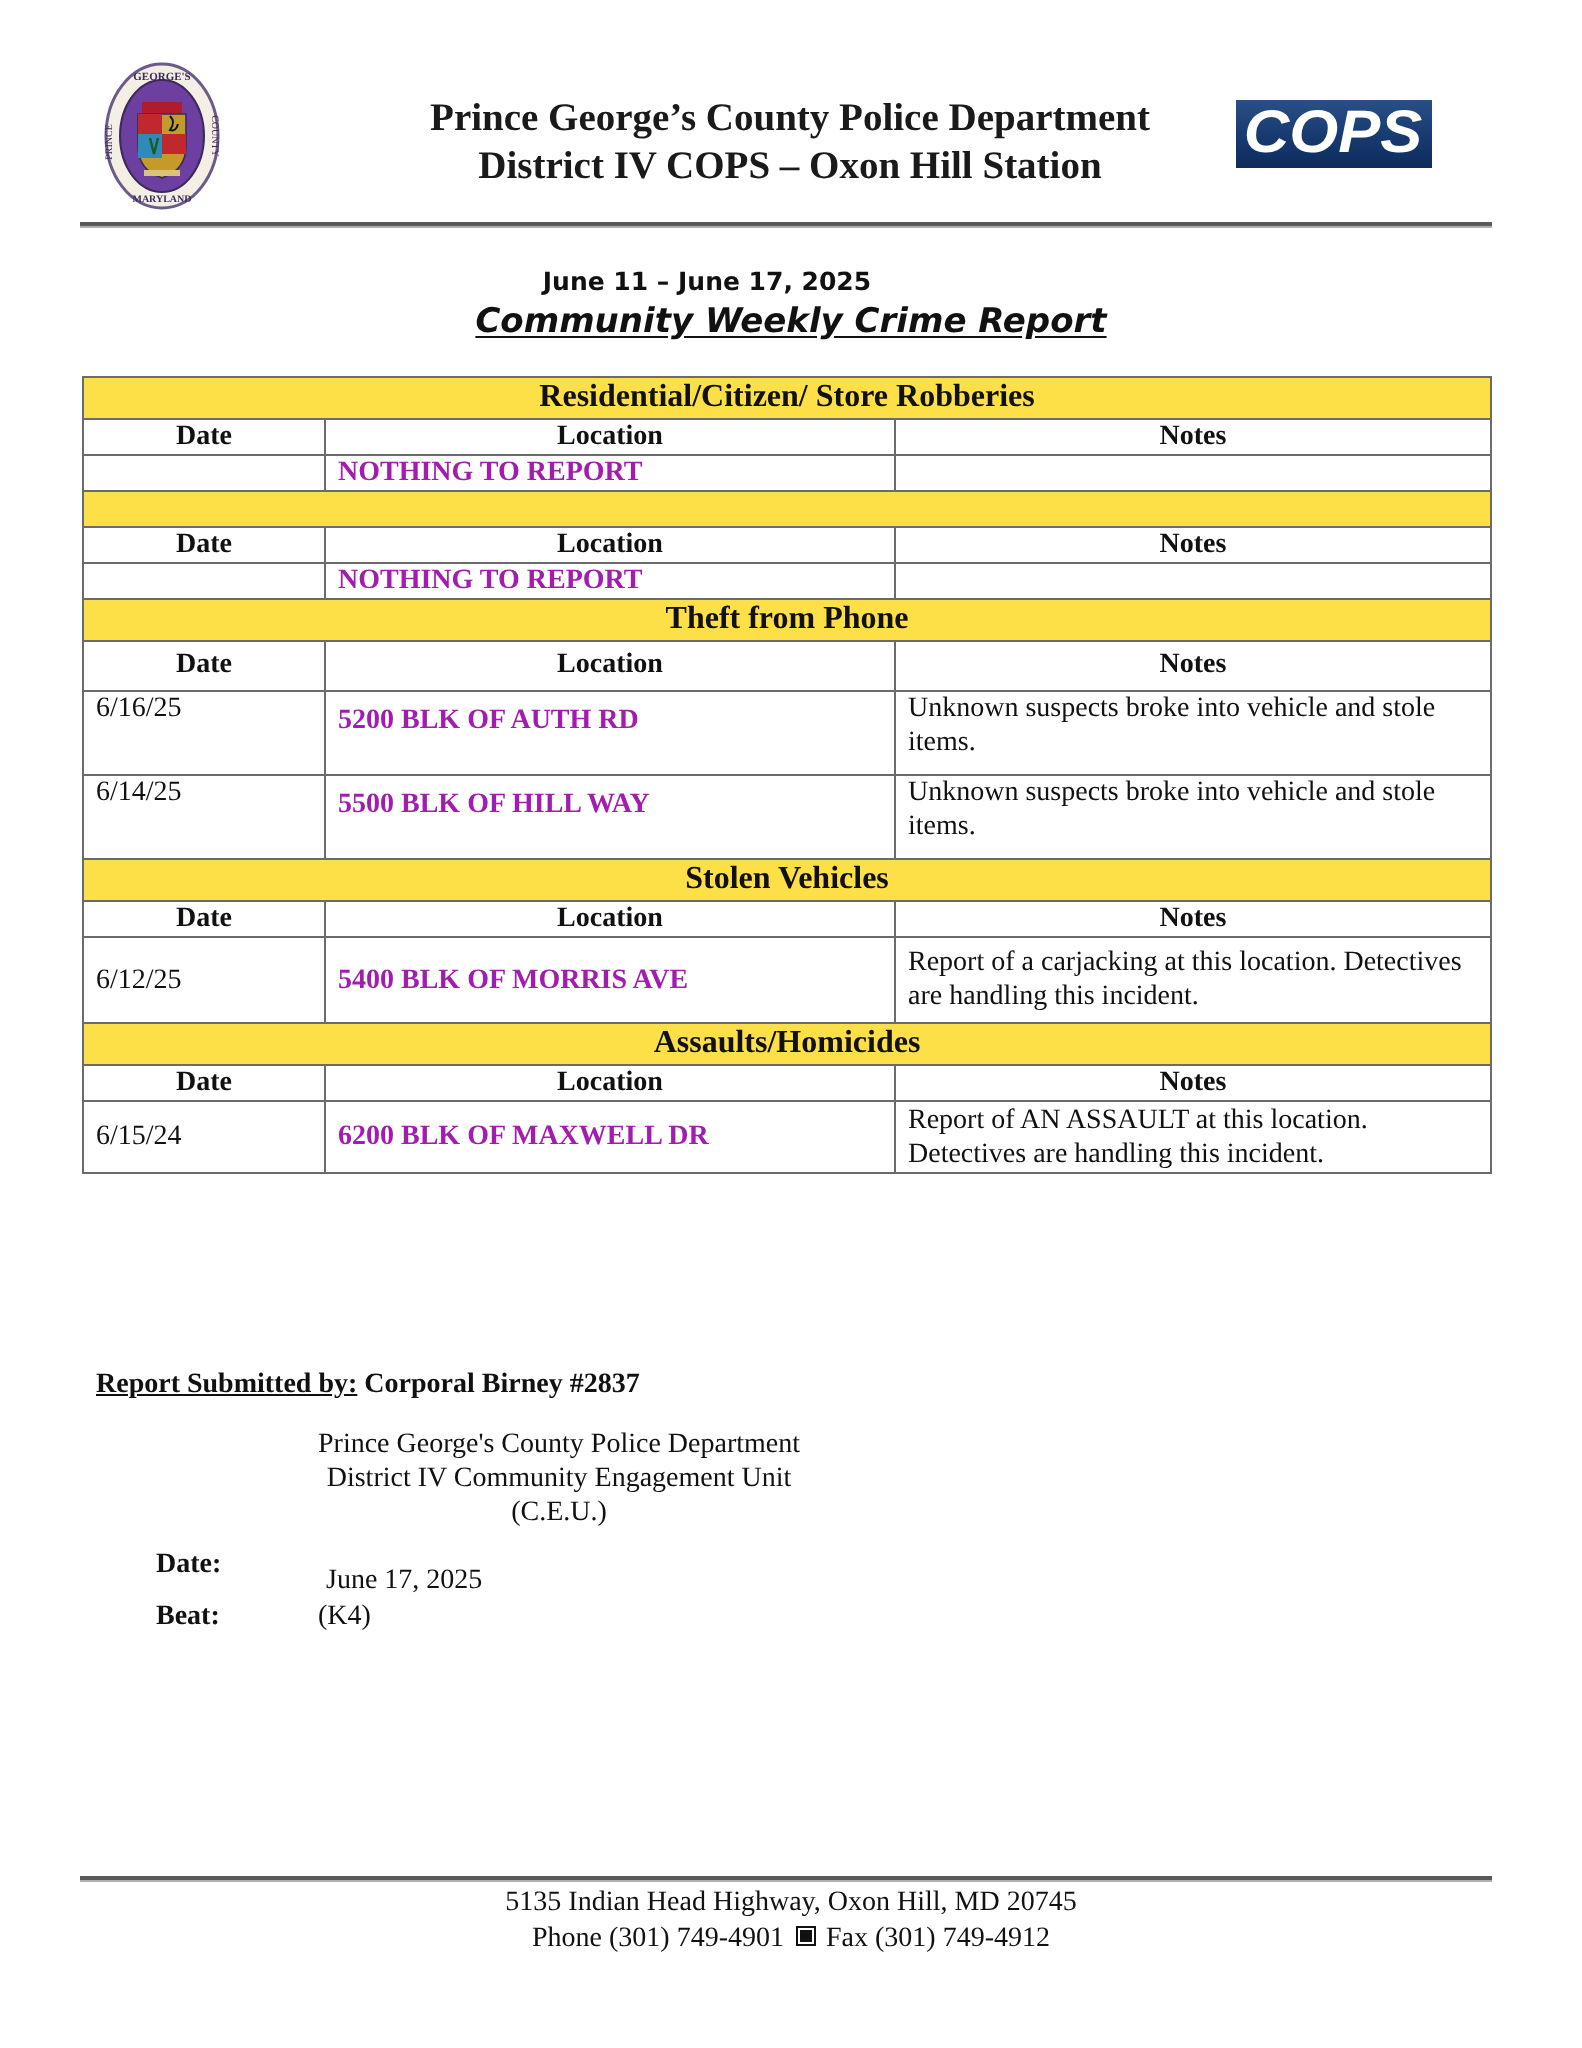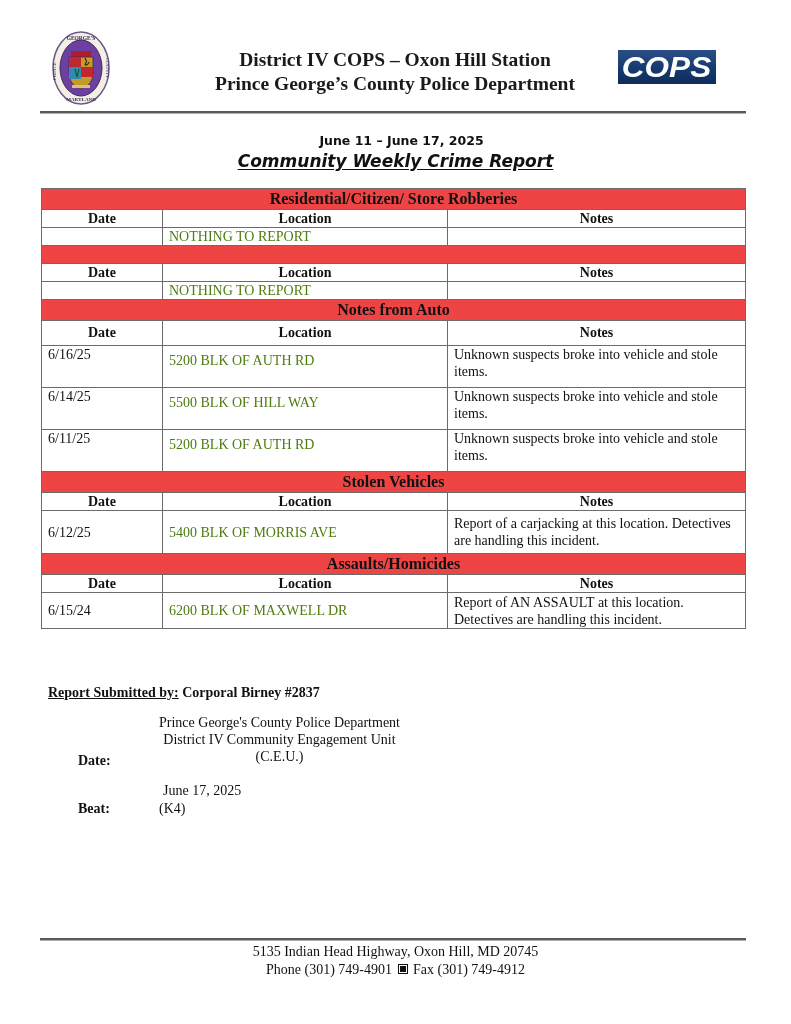--- a/index.html
+++ b/index.html
@@ -12,48 +12,48 @@
                 font-family: "Liberation Serif", serif; font-weight: bold; font-size: 19.5px; line-height: 24px; color: #1a1a1a; }
   .cops-logo { position: absolute; left: 618px; top: 50px; width: 98px; height: 34px;
                background: linear-gradient(180deg, #2a4f86 0%, #163a70 55%, #0f2c5c 100%);
                display: flex; align-items: center; justify-content: center; }
   .cops-text { font-family: "Liberation Sans", "DejaVu Sans", sans-serif; font-weight: bold; font-style: italic;
                font-size: 30px; color: #fff; letter-spacing: 0px; transform: scaleX(1.05); }
   .hr-top { position: absolute; left: 40px; top: 111px; width: 706px; height: 2px; background: #5a5a5a;
             border-bottom: 1px solid #b0b0b0; }
 
   .report-date { position: absolute; left: 0; top: 133px; width: 707px; text-align: center;
-                 font-family: "DejaVu Sans", sans-serif; font-weight: bold; font-size: 12.5px; padding-left: 48px; }
+                 font-family: "DejaVu Sans", sans-serif; font-weight: bold; font-size: 12.5px; }
   .report-title { position: absolute; left: 0; top: 151px; width: 791px; text-align: center;
                   font-family: "DejaVu Sans", sans-serif; font-weight: bold; font-style: italic; font-size: 17px;
                   text-decoration: underline; text-underline-offset: 2px; }
 
   
   .crime-table { position: absolute; left: 41px; top: 188px; width: 704px; border-collapse: collapse; table-layout: fixed; }
   .crime-table td { border: 1px solid #6b6b6b; padding: 0 6px; font-size: 14px; line-height: 17px; vertical-align: top; }
   .col-date { width: 121px; }
   .col-loc { width: 285px; }
   .col-notes { width: 298px; }
-  .sec-head td { background: #ef4444; text-align: center; font-weight: bold; font-size: 16px; height: 20px; line-height: 20px; padding: 0; }
+  .sec-head td { background: #fde047; text-align: center; font-weight: bold; font-size: 16px; height: 20px; line-height: 20px; padding: 0; }
   .sec-head.blank td { height: 17px; }
   .col-head td { text-align: center; font-weight: bold; font-size: 14px; height: 17px; line-height: 17px; padding: 0; }
   .nothing-row td { height: 17px; }
-  .red { color: #4d7c0f; font-weight: normal; font-size: 14.5px; }
+  .red { color: #a21caf; font-weight: bold; font-size: 14.5px; }
   .row2 td { height: 35px; }
   .loc-cell { vertical-align: middle !important; }
   .loc-cell.low { padding-top: 6px !important; vertical-align: top !important; }
   .date-top { vertical-align: top !important; margin-top: 13px; }
   .date-mid { vertical-align: middle !important; }
   .notes-text { font-size: 14px; line-height: 17px; }
 
   
   .submitted { position: absolute; left: 48px; top: 685px; font-weight: bold; font-size: 14px; }
   .submitted .u { text-decoration: underline; }
   .unit-block { position: absolute; left: 159px; top: 714px; font-size: 14px; line-height: 17px; text-align: center; }
-  .label-date { position: absolute; left: 78px; top: 753px; font-weight: bold; font-size: 14px; }
+  .label-date { position: absolute; left: 78px; top: 775px; font-weight: bold; font-size: 14px; }
   .val-date { position: absolute; left: 163px; top: 783px; font-size: 14px; }
   .label-beat { position: absolute; left: 78px; top: 801px; font-weight: bold; font-size: 14px; }
   .val-beat { position: absolute; left: 159px; top: 801px; font-size: 14px; }
 
   
   .hr-bottom { position: absolute; left: 40px; top: 938px; width: 706px; height: 2px; background: #5a5a5a;
                border-bottom: 1px solid #b0b0b0; }
   .footer { position: absolute; left: 0; top: 943px; width: 791px; text-align: center; font-size: 14px; line-height: 18px; }
   .sep-glyph { display: inline-block; width: 8px; height: 8px; border: 1px solid #111; background: #111;
                box-shadow: inset 0 0 0 1px #fff; vertical-align: 0px; margin: 0 2px; }
@@ -74,22 +74,22 @@
     <path d="M33 27 q3 3 0 7 q3 1 4 -3" stroke="#111" stroke-width="1" fill="none"></path>
     <rect x="20" y="54" width="18" height="3" fill="#d9c27a"></rect>
     <text x="29" y="9" font-size="5.5" text-anchor="middle" fill="#3b2a5a" font-family="Liberation Serif, serif" font-weight="bold">GEORGE'S</text>
     <text x="29" y="70" font-size="5" text-anchor="middle" fill="#3b2a5a" font-family="Liberation Serif, serif" font-weight="bold">MARYLAND</text>
     <text x="4" y="40" font-size="5" fill="#3b2a5a" font-family="Liberation Serif, serif" transform="rotate(-90 4 40)" text-anchor="middle">PRINCE</text>
     <text x="54" y="37" font-size="5" fill="#3b2a5a" font-family="Liberation Serif, serif" transform="rotate(90 54 37)" text-anchor="middle">COUNTY</text>
   </svg>
 </div>
 
 <div class="org-titles">
+  <div>Prince George’s County Police Department</div>
   <div>District IV COPS – Oxon Hill Station</div>
-  <div>Prince George’s County Police Department</div>
 </div>
 
 <div class="cops-logo">
   <span class="cops-text">COPS</span>
 </div>
 
 <div class="hr-top"></div>
 
 <div class="report-date">June 11 – June 17, 2025</div>
 <div class="report-title">Community Weekly Crime Report</div>
@@ -124,40 +124,35 @@
       <td>Location</td>
       <td>Notes</td>
     </tr>
     <tr class="nothing-row">
       <td></td>
       <td class="red">NOTHING TO REPORT</td>
       <td></td>
     </tr>
 
     <tr class="sec-head">
-      <td colspan="3">Notes from Auto</td>
+      <td colspan="3">Theft from Phone</td>
     </tr>
     <tr class="col-head">
       <td style="height:24px;line-height:24px">Date</td>
       <td style="height:24px;line-height:24px">Location</td>
       <td style="height:24px;line-height:24px">Notes</td>
     </tr>
     <tr class="row2">
       <td class="date-top">6/16/25</td>
       <td class="red loc-cell low">5200 BLK OF AUTH RD</td>
       <td class="notes-text">Unknown suspects broke into vehicle and stole items.</td>
     </tr>
     <tr class="row2">
       <td class="date-top">6/14/25</td>
       <td class="red loc-cell low">5500 BLK OF HILL WAY</td>
-      <td class="notes-text">Unknown suspects broke into vehicle and stole items.</td>
-    </tr>
-    <tr class="row2">
-      <td class="date-top">6/11/25</td>
-      <td class="red loc-cell low">5200 BLK OF AUTH RD</td>
       <td class="notes-text">Unknown suspects broke into vehicle and stole items.</td>
     </tr>
 
     <tr class="sec-head">
       <td colspan="3">Stolen Vehicles</td>
     </tr>
     <tr class="col-head">
       <td>Date</td>
       <td>Location</td>
       <td>Notes</td>

